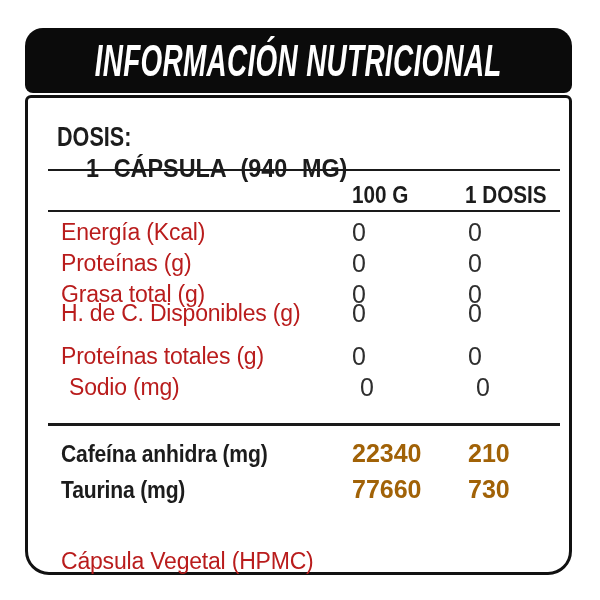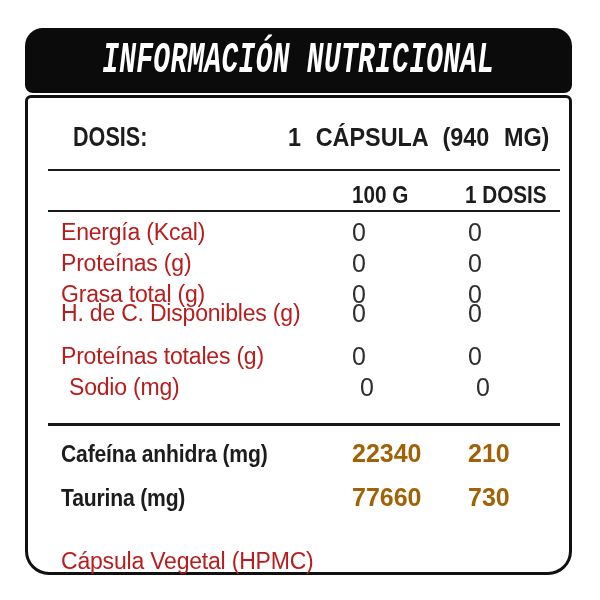--- a/index.html
+++ b/index.html
@@ -4,31 +4,31 @@
 <style>
   * { margin:0; padding:0; box-sizing:border-box; }
   html,body { width:600px; height:600px; background:#ffffff; overflow:hidden;
     font-family:"Liberation Sans", sans-serif; color:#222; }
 
   .stage { position:relative; width:600px; height:600px; background:#fff; }
 
   
   .banner { position:absolute; left:25px; top:28px; width:547px; height:65px;
     background:#0b0b0b; border-radius:18px 18px 8px 8px;
-    display:flex; align-items:center; justify-content:center;font-family:Liberation Mono, monospace; }
+    display:flex; align-items:center; justify-content:center; }
   .banner .title { color:#ffffff; font-weight:bold; font-style:italic;
     font-size:45px; white-space:nowrap; letter-spacing:0.5px;
     transform:scaleX(0.62); transform-origin:center; }
 
   
   .panel { position:absolute; left:25px; top:95px; width:547px; height:480px;
     border:3px solid #111111; border-radius:6px 6px 24px 24px; background:#fff; }
 
-  .dosis { position:absolute; top:24px; left:45px; right:20px;
-    display:flex; justify-content:space-between; align-items:baseline; }
+  .dosis { position:absolute; top:24px; left:29px; right:20px;
+    display:flex; justify-content:flex-start; align-items:baseline;flex-direction:column; }
   .dosis .dlabel { font-weight:bold; font-size:27px; color:#1c1c1c;
     transform:scaleX(0.8); transform-origin:left; white-space:nowrap; }
   .dosis .dvalue { font-weight:bold; font-size:26px; color:#1c1c1c;
     word-spacing:9px; transform:scaleX(0.9); transform-origin:right; white-space:nowrap; }
 
   .rule { position:absolute; left:20px; width:512px; height:2px; background:#1a1a1a; }
   .rule-1 { top:71px; }
   .rule-2 { top:112px; }
   .rule-3 { top:325px; height:3px; }
 
@@ -43,21 +43,21 @@
     letter-spacing:-0.2px; white-space:nowrap; }
   .nrow .v1 { position:absolute; left:324px; font-size:25px; color:#2e2e2e; }
   .nrow .v2 { position:absolute; left:440px; font-size:25px; color:#2e2e2e; }
 
   .nrow.bold .lbl { font-weight:bold; font-size:24px; color:#1c1c1c;
     transform:scaleX(0.88); transform-origin:left; }
   .nrow.bold .v1, .nrow.bold .v2 { font-weight:bold; color:#a16207; }
 
   .r-0 { top:119px; } .r-1 { top:150px; } .r-2 { top:181px; }
   .r-3 { top:200px; } .r-4 { top:243px; } .r-5 { top:274px;margin-left:8px; }
-  .h-0 { top:340px; } .h-1 { top:384px; }
+  .h-0 { top:340px; } .h-1 { top:376px; }
   .footer-row { top:404px;margin-top:44px; }
 </style>
 </head>
 <body>
 
 <div class="stage">
 
   <div class="banner">
     <span class="title">INFORMACIÓN NUTRICIONAL</span>
   </div>

